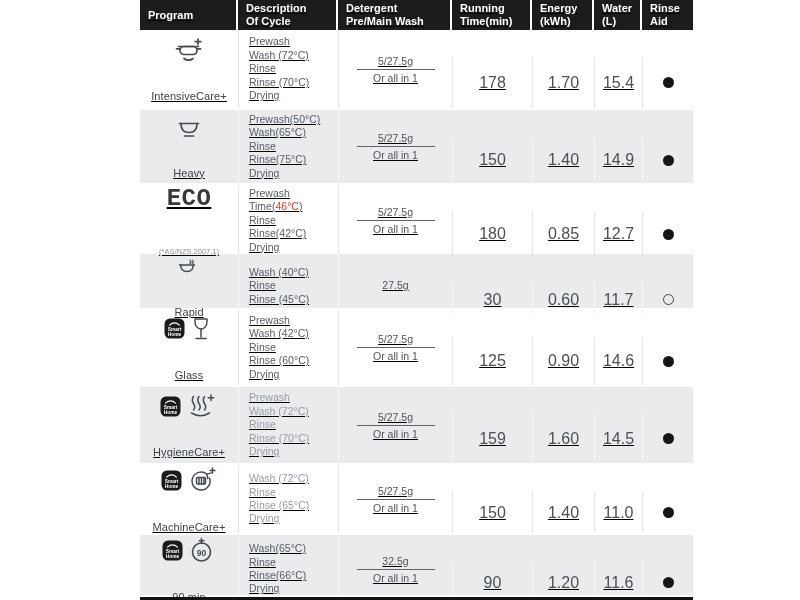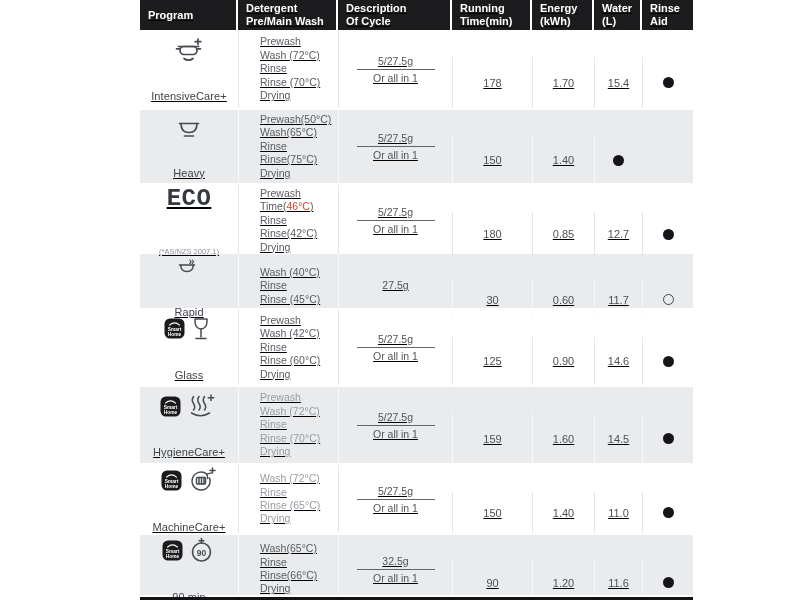--- a/index.html
+++ b/index.html
@@ -20,49 +20,49 @@
   .row.gray  { background:#e9ebed; --sep:#f8f9fa; border-top:2px solid #fff; border-bottom:2px solid #fff; }
   .cell { box-sizing:border-box; border-left:1px solid var(--sep); display:flex; min-width:0; }
   .row .cell:first-child { border-left:none;gap:26px; }
   .prog-cell { flex-direction:column; align-items:center; justify-content:center; gap:2px; text-align:center; }
   .icon-row { display:flex; align-items:center; justify-content:center; gap:3px; }
   .micon { display:inline-flex; }
   .prog-label { font-size:11px; color:#3f444b; letter-spacing:0.1px; }
   .eco-logo { font-family:"Liberation Mono", monospace; font-weight:bold; font-size:24px; color:#34393f; letter-spacing:0.5px; }
   .eco-sub { font-size:7.5px; color:#8e939a; margin-top:9px; white-space:nowrap; }
   .cycle-cell { flex-direction:column; justify-content:center; padding-left:10px; }
-  .cycle-line { font-size:10.5px; line-height:13.4px; color:#585d64; white-space:nowrap;margin-left:11px; }
+  .cycle-line { font-size:10.5px; line-height:13.4px; color:#585d64; white-space:nowrap; }
   .cycle-line.muted { color:#989da4; }
   .cycle-line .red { color:#d8442a; }
   .det-cell { flex-direction:column; align-items:center; justify-content:center; font-size:10.5px; color:#50555b; }
   .det-top { text-align:center; padding:0 6px 2px; min-width:78px; box-sizing:border-box; }
   .det-top.u { border-bottom:1px solid #606569;text-align:center; }
   .det-bottom { padding-top:2px; }
-  .val-cell { align-items:center; justify-content:center; font-size:11px; color:#4b5056;margin-top:27px; }
+  .val-cell { align-items:center; justify-content:center; font-size:16px; color:#4b5056;margin-top:27px; }
   .dot { width:11px; height:11px; border-radius:50%; }
   .dot.filled { background:#15151a; }
   .dot.empty { border:1.6px solid #42474d; box-sizing:border-box; background:transparent; }
   .bottom-strip { position:absolute; left:140px; top:597px; width:553px; height:3px; background:#121214; }
 </style>
 </head>
 <body>
 
 <div class="spec-table">
   <div class="header grid7">
     <div class="hcell">
         <span>Program</span>
         <span></span>
       </div>
     <div class="hcell">
+        <span>Description</span>
+        <span>Of Cycle</span>
+      </div>
+    <div class="hcell">
         <span>Detergent</span>
         <span>Pre/Main Wash</span>
-      </div>
-    <div class="hcell">
-        <span>Description</span>
-        <span>Of Cycle</span>
       </div>
     <div class="hcell">
         <span>Running</span>
         <span>Time(min)</span>
       </div>
     <div class="hcell">
         <span>Energy</span>
         <span>(kWh)</span>
       </div>
     <div class="hcell">
@@ -131,20 +131,21 @@
           <div class="cycle-line"><span>Rinse</span></div>
           <div class="cycle-line"><span>Rinse(75°C)</span></div>
           <div class="cycle-line"><span>Drying</span></div>
         </div>
         <div class="cell det-cell">
           <div class="det-top u">5/27.5g</div>
           <div class="det-bottom">Or all in 1</div>
         </div>
         <div class="cell val-cell">150</div>
         <div class="cell val-cell">1.40</div>
+        <div class="cell val-cell">14.9</div>
         <div class="cell val-cell">
           <div class="dot filled"></div>
         </div>
       </div>
       <div class="row grid7 white" style="height: 67px;">
         <div class="cell prog-cell">
           <div class="eco-logo">ECO</div>
           <div class="eco-sub">(*AS/NZS 2007.1)</div>
         </div>
         <div class="cell cycle-cell">

